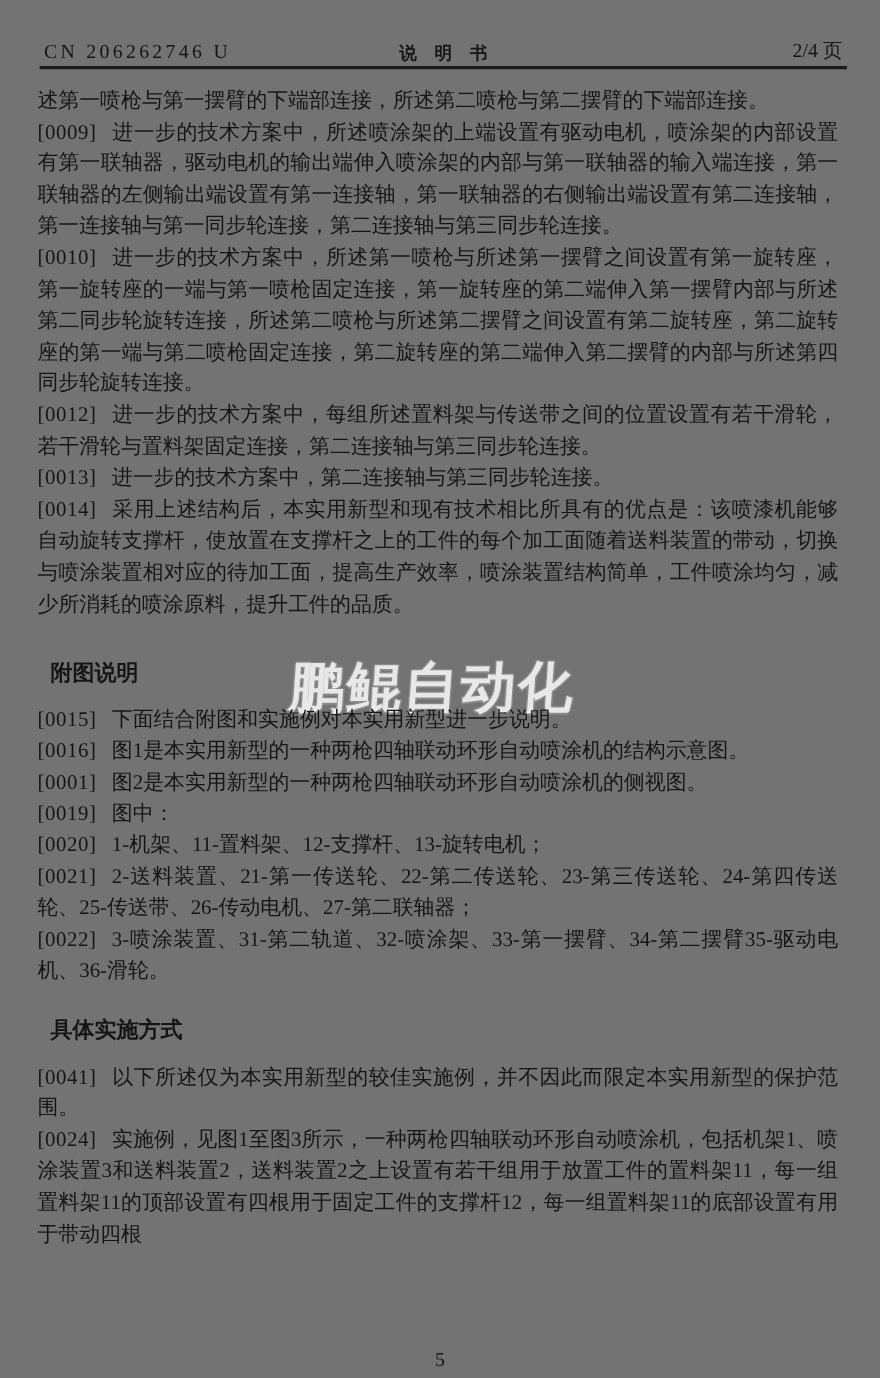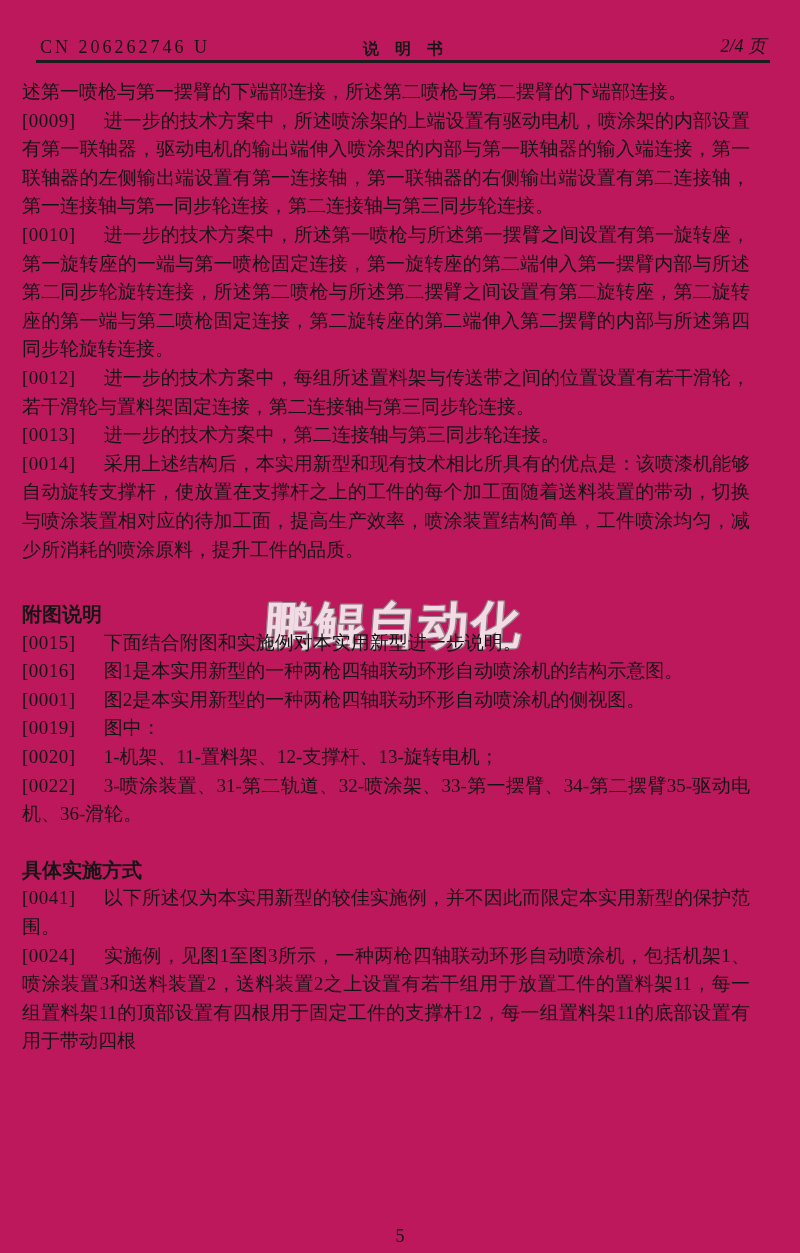--- a/index.html
+++ b/index.html
@@ -1,43 +1,43 @@
 <!DOCTYPE html>
 <html><head>
 <meta charset="utf-8">
 <style>
   html,body{margin:0;padding:0;background:#e8e8e8;}
   .page{
     position:relative;width:800px;height:1253px;margin:0 auto;
-    background:#be185d;color:#151515;overflow:hidden;
+    background:#737373;color:#151515;overflow:hidden;
     font-family:"Liberation Serif","DejaVu Serif",serif;
   }
   
   .hdr{position:absolute;top:28px;left:40px;right:34px;height:30px;}
   .hdr-doc{
     position:absolute;left:0;bottom:0;font-size:18px;letter-spacing:3px;
     white-space:nowrap;
   }
   .hdr-title{
     position:absolute;left:50%;transform:translateX(-50%);bottom:-2px;
     font-size:16px;font-weight:bold;white-space:nowrap;
   }
-  .hdr-page{position:absolute;right:0;bottom:0;font-size:18px;white-space:nowrap;font-style:italic;}
+  .hdr-page{position:absolute;right:0;bottom:0;font-size:18px;white-space:nowrap;}
   .hdr-rule{position:absolute;top:60px;left:36px;right:30px;height:3px;background:#1c1c1c;}
   
   .doc{
-    position:absolute;top:78px;left:22px;width:728px;
+    position:absolute;top:78px;left:34px;width:728px;
     font-size:19px;line-height:28.6px;text-align:justify;z-index:1;
   }
   .doc p{margin:0;}
-  .ptag{margin-right:28px;letter-spacing:0.5px;}
+  .ptag{margin-right:14px;letter-spacing:0.5px;}
   .sec-h{
-    font-family:Liberation Sans, sans-serif;
+    font-family:Liberation Mono, monospace;
     font-weight:bold;font-size:20px;line-height:28.6px;
-    margin:0;text-align:left;
+    margin:12px;text-align:left;
   }
   .sec-h.first{margin-top:36px;}
   .sec-h.second{margin-top:27px;}
   
   .wm{
     position:absolute;left:263px;top:592px;z-index:0;
     font-family:"Liberation Sans","DejaVu Sans",sans-serif;
     font-size:50px;font-weight:bold;letter-spacing:2px;white-space:nowrap;
     color:#fdfdfd;opacity:0.85;transform:skewX(-4deg);
     text-shadow:1.3px 0 #8f8f8f,-1.3px 0 #8f8f8f,0 1.3px #8f8f8f,0 -1.3px #8f8f8f,
@@ -81,20 +81,21 @@
 
     <p><span class="ptag">[0016]</span><span>图1是本实用新型的一种两枪四轴联动环形自动喷涂机的结构示意图。</span></p>
 
     <p><span class="ptag">[0001]</span><span>图2是本实用新型的一种两枪四轴联动环形自动喷涂机的侧视图。</span></p>
 
 
     <p><span class="ptag">[0019]</span><span>图中：</span></p>
 
     <p><span class="ptag">[0020]</span><span>1-机架、11-置料架、12-支撑杆、13-旋转电机；</span></p>
 
+    <p><span class="ptag">[0021]</span><span>2-送料装置、21-第一传送轮、22-第二传送轮、23-第三传送轮、24-第四传送轮、25-传送带、26-传动电机、27-第二联轴器；</span></p>
 
     <p><span class="ptag">[0022]</span><span>3-喷涂装置、31-第二轨道、32-喷涂架、33-第一摆臂、34-第二摆臂35-驱动电机、36-滑轮。</span></p>
 
     <h2 class="sec-h second">具体实施方式</h2>
 
     <p><span class="ptag">[0041]</span><span>以下所述仅为本实用新型的较佳实施例，并不因此而限定本实用新型的保护范围。</span></p>
 
     <p><span class="ptag">[0024]</span><span>实施例，见图1至图3所示，一种两枪四轴联动环形自动喷涂机，包括机架1、喷涂装置3和送料装置2，送料装置2之上设置有若干组用于放置工件的置料架11，每一组置料架11的顶部设置有四根用于固定工件的支撑杆12，每一组置料架11的底部设置有用于带动四根</span></p>
 
   </div>

